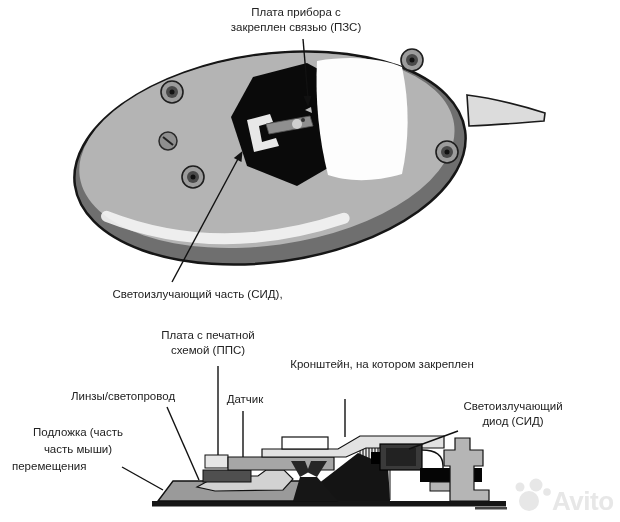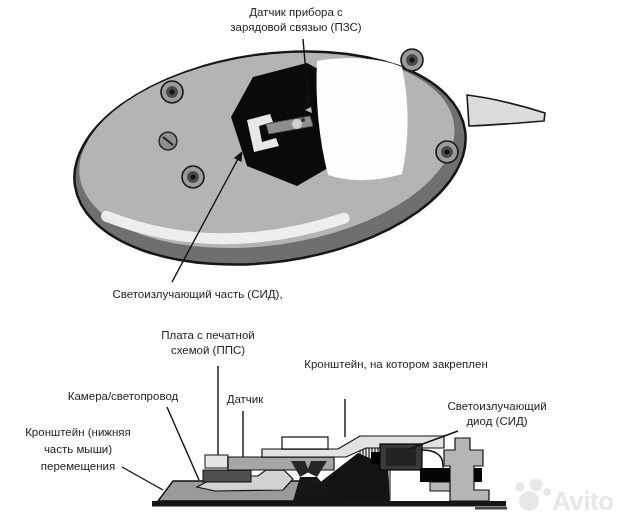--- a/index.html
+++ b/index.html
@@ -2,21 +2,21 @@
 <html><head>
 <meta charset="utf-8">
 <style>
   html,body{margin:0;padding:0;background:#fff;}
   #stage{position:relative;width:620px;height:522px;background:#fff;overflow:hidden;
          font-family:"Liberation Sans",sans-serif;}
   svg{position:absolute;left:0;top:0;}
   .lbl{position:absolute;font-size:11.5px;line-height:15px;color:#222;text-align:center;}
   .lbl div{white-space:nowrap;}
   .lbl-base{line-height:17px;}
-  .lbl-base .l3{text-align:center;}
+  .lbl-base .l3{text-align:left;}
 </style>
 </head>
 <body>
 
 <div id="stage">
 
   <svg width="620" height="522" viewBox="0 0 620 522">
 
     <g>
 
@@ -128,49 +128,49 @@
         <circle cx="529" cy="501" r="10"></circle>
         <circle cx="536" cy="485" r="6.5"></circle>
         <circle cx="547" cy="492" r="3.8"></circle>
         <circle cx="520" cy="487" r="4.5"></circle>
       </g>
       <text x="552" y="510" font-size="26" font-weight="bold" font-family="Liberation Sans, sans-serif" letter-spacing="-0.5">Avito</text>
     </g>
   </svg>
 
   <div class="lbl" style="left:208px;top:5px;width:176px;">
-    <div>Датчик прибора с</div>
-    <div>зарядовой связью (ПЗС)</div>
+    <div>Плата прибора с</div>
+    <div>закреплен связью (ПЗС)</div>
   </div>
 
   <div class="lbl" style="left:70px;top:287px;width:255px;">
     <div>Светоизлучающий часть (СИД),</div>
   </div>
 
   <div class="lbl" style="left:152px;top:328px;width:112px;">
     <div>Плата с печатной</div>
     <div>схемой (ППС)</div>
   </div>
 
-  <div class="lbl" style="left:280px;top:357px;width:232px;text-align:center;">
+  <div class="lbl" style="left:266px;top:357px;width:232px;text-align:center;">
     <div>Кронштейн, на котором закреплен</div>
   </div>
 
   <div class="lbl" style="left:58px;top:389px;width:130px;">
-    <div>Камера/светопровод</div>
+    <div>Линзы/светопровод</div>
   </div>
 
   <div class="lbl" style="left:219px;top:392px;width:52px;text-align:center;">
     <div>Датчик</div>
   </div>
 
-  <div class="lbl" style="left:436px;top:399px;width:122px;">
+  <div class="lbl" style="left:452px;top:399px;width:122px;">
     <div>Светоизлучающий</div>
     <div>диод (СИД)</div>
   </div>
 
   <div class="lbl lbl-base" style="left:12px;top:424px;width:132px;">
-    <div>Кронштейн (нижняя</div>
+    <div>Подложка (часть</div>
     <div>часть мыши)</div>
     <div class="l3">перемещения</div>
   </div>
 
 </div>
 
 </body></html>

